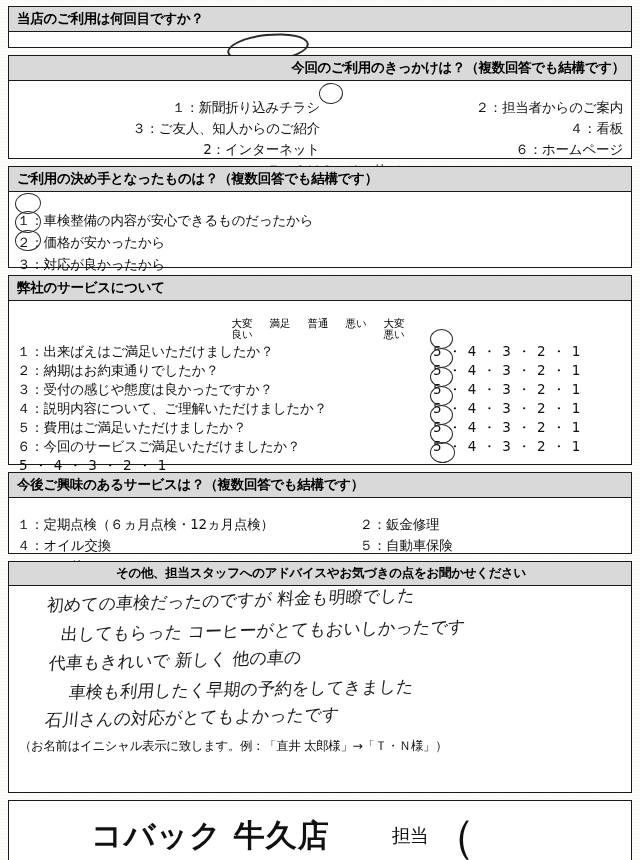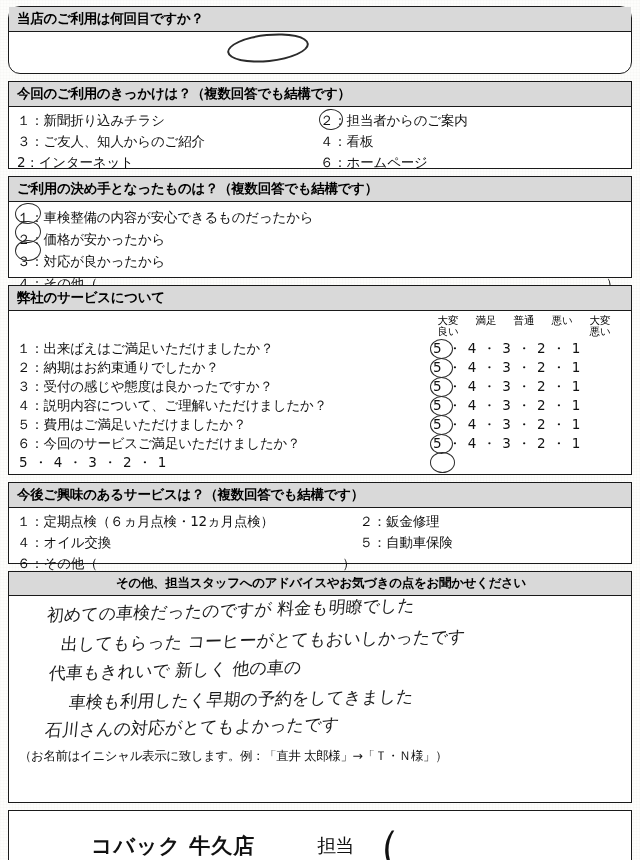--- a/index.html
+++ b/index.html
@@ -48,20 +48,21 @@
     border-bottom: 1.5px solid #1a1a1a;
     font-weight: bold;
     font-size: 13.5px;
     padding: 3px 6px 3px 8px;
     letter-spacing: -0.3px;
     color: #000;
   }
   .bar.center { text-align: center; }
   .body {
     padding: 5px 8px 6px 8px;
+    margin-top: 13px;
   }
 
   
   .q1row {
     display: flex;
     align-items: center;
     font-size: 14px;
     padding: 5px 0 6px 0;
     justify-content: center;
     gap: 26px;
@@ -92,21 +93,21 @@
   .list1 {
     font-size: 13.5px;
     letter-spacing: -0.2px;
   }
   .list1 .row { padding: 2px 0; position: relative; }
   .list1 .row.withtail { display: flex; justify-content: space-between; }
 
   
   .rate-head {
     display: flex;
-    justify-content: flex-end;
+    justify-content: center;
     font-size: 10.5px;
     line-height: 1.05;
     padding-right: 4px;
     margin-top: 2px;
   }
   .rate-head .h {
     width: 38px;
     text-align: center;
     color: #000;
   }
@@ -187,21 +188,21 @@
   .footer {
     border: 1.5px solid #1a1a1a;
     height: 72px;
     display: flex;
     align-items: center;
     background: #fff;
     position: relative;
     box-sizing: border-box;
   }
   .shopname {
-    font-size: 21px;
+    font-size: 31px;
     font-weight: bold;
     letter-spacing: 1px;
     margin-left: 82px;
   }
   .tantou {
     font-size: 19px;
     margin-left: 62px;
     letter-spacing: -1px;
   }
   .bigparen {
@@ -212,27 +213,27 @@
   }
 
   .tail-paren { padding-right: 4px; }
 </style>
 </head>
 <body>
 
 <div class="sheet">
   <div class="page">
 
-    <div class="box" style="height:68px;border-radius:12px;">
+    <div class="box" style="height:42px;">
       <div class="bar">当店のご利用は何回目ですか？</div>
 
       <div class="ell" style="left:218px; top:27px; width:78px; height:24px; transform: rotate(-6deg);"></div>
     </div>
 
-    <div class="box" style="height:88px;">
+    <div class="box" style="height:104px;text-align:right;">
       <div class="bar">今回のご利用のきっかけは？（複数回答でも結構です）</div>
       <div class="body">
         <div class="grid2">
           <div class="cell">１：新聞折り込みチラシ</div>
           <div class="cell">２：担当者からのご案内</div>
           <div class="cell">３：ご友人、知人からのご紹介</div>
           <div class="cell">４：看板</div>
           <div class="cell">2：インターネット</div>
           <div class="cell">６：ホームページ</div>
           <div class="cell">７：ＣＭ</div>

